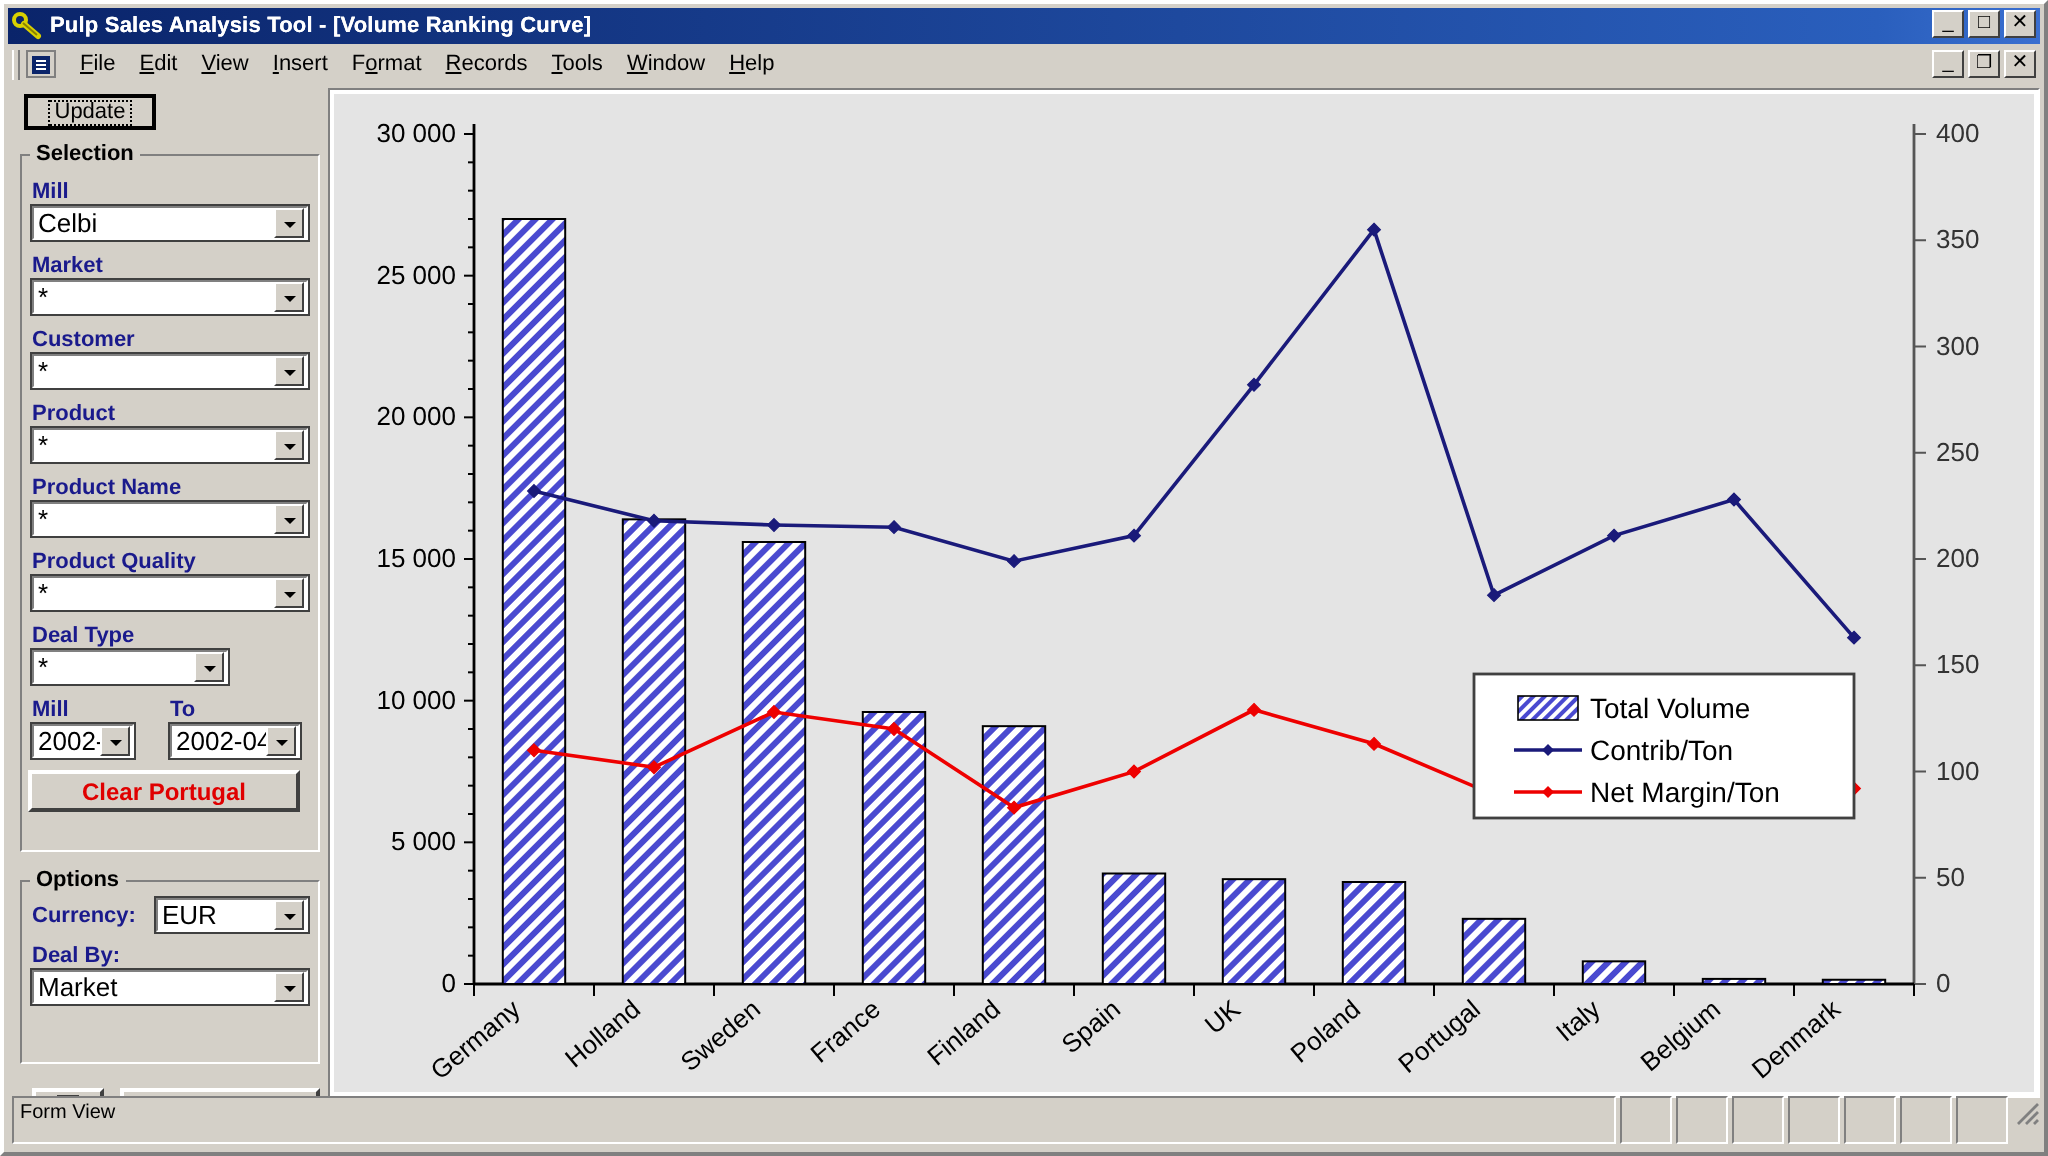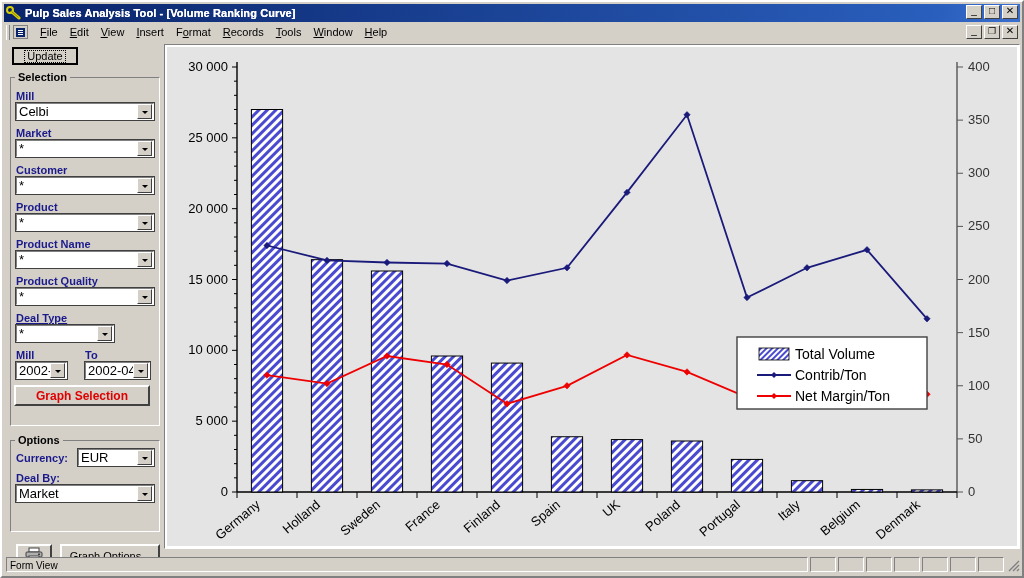--- a/index.html
+++ b/index.html
@@ -167,21 +167,21 @@
     overflow: hidden;
   }
   .chartinner {
     position: absolute; left: 2px; top: 2px; width: 850px; height: 499px;
     background: #e4e4e4;
   }
   .chartsvg { position: absolute; left: 0; top: 0; }
 
   
   .statusbar {
-    position: absolute; left: 4px; bottom: 4px; width: 1014px; height: 15px;
+    position: absolute; left: 4px; bottom: 4px; width: 1014px; height: 24px;
     display: flex; align-items: stretch;
   }
   .status-main {
     flex: 1; background: #d4d0c8;
     border: 1px solid #808080; border-right-color: #ffffff; border-bottom-color: #ffffff;
     font-size: 10px; color: #000; padding: 2px 0 0 3px;
   }
   .status-cell {
     width: 26px; margin-left: 2px; background: #d4d0c8;
     border: 1px solid #808080; border-right-color: #ffffff; border-bottom-color: #ffffff;
@@ -269,39 +269,39 @@
       <span class="val">*</span>
       <span class="arrow"></span>
     </div>
 
     <span class="fld-label" style="left:10px; top:231px;">Product Quality</span>
     <div class="combo" style="left:10px; top:244px; width:138px;">
       <span class="val">*</span>
       <span class="arrow"></span>
     </div>
 
-    <span class="fld-label" style="left:10px; top:268px;text-decoration:underline;">Deal Type</span>
+    <span class="fld-label" style="left:10px; top:268px;">Deal Type</span>
     <div class="combo" style="left:10px; top:281px; width:98px;">
       <span class="val">*</span>
       <span class="arrow"></span>
     </div>
 
     <span class="fld-label" style="left:10px; top:305px;">Mill</span>
     <span class="fld-label" style="left:79px; top:305px;">To</span>
     <div class="combo" style="left:10px; top:318px; width:51px;">
       <span class="val">2002-01</span>
       <span class="arrow"></span>
     </div>
     <div class="combo" style="left:79px; top:318px; width:65px;">
       <span class="val">2002-04</span>
       <span class="arrow"></span>
     </div>
 
     <div class="clear-btn">
-      <span>Graph Selection</span>
+      <span>Clear Portugal</span>
     </div>
 
     <fieldset class="grp grp-options">
       <legend>Options</legend>
     </fieldset>
 
     <span class="fld-label" style="left:10px; top:408px;">Currency:</span>
     <div class="combo" style="left:72px; top:405px; width:76px;">
       <span class="val">EUR</span>
       <span class="arrow"></span>

